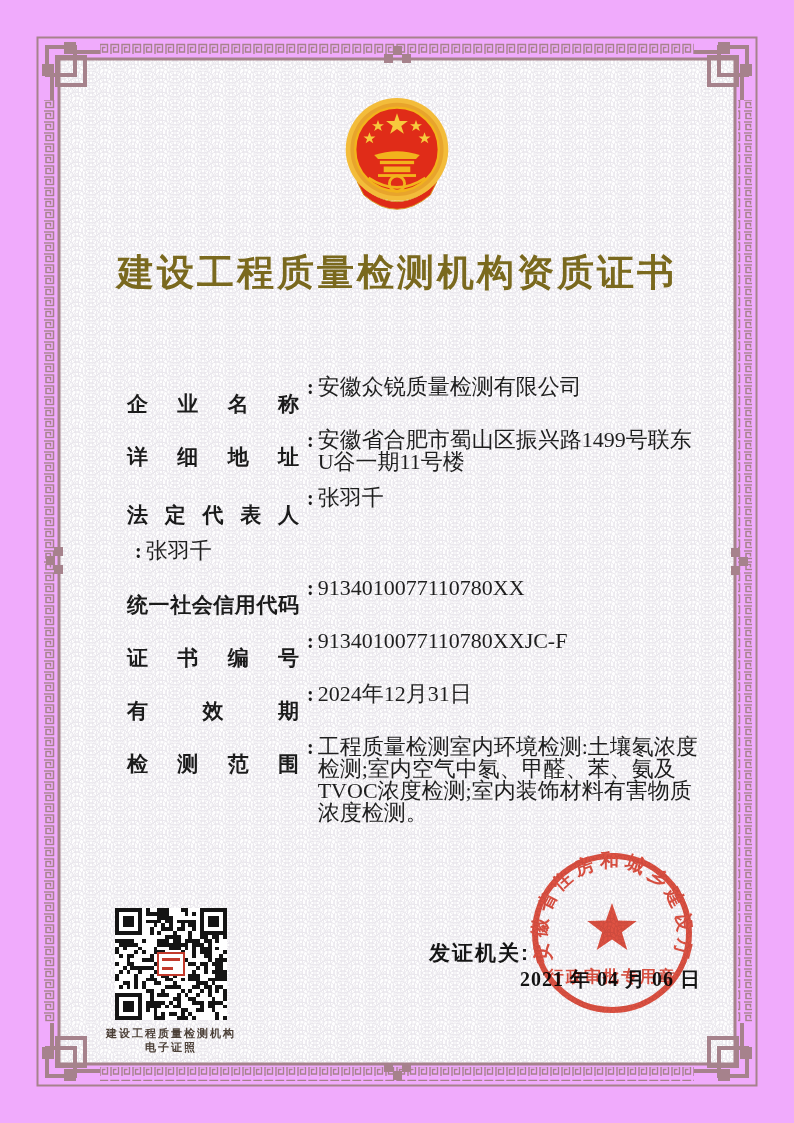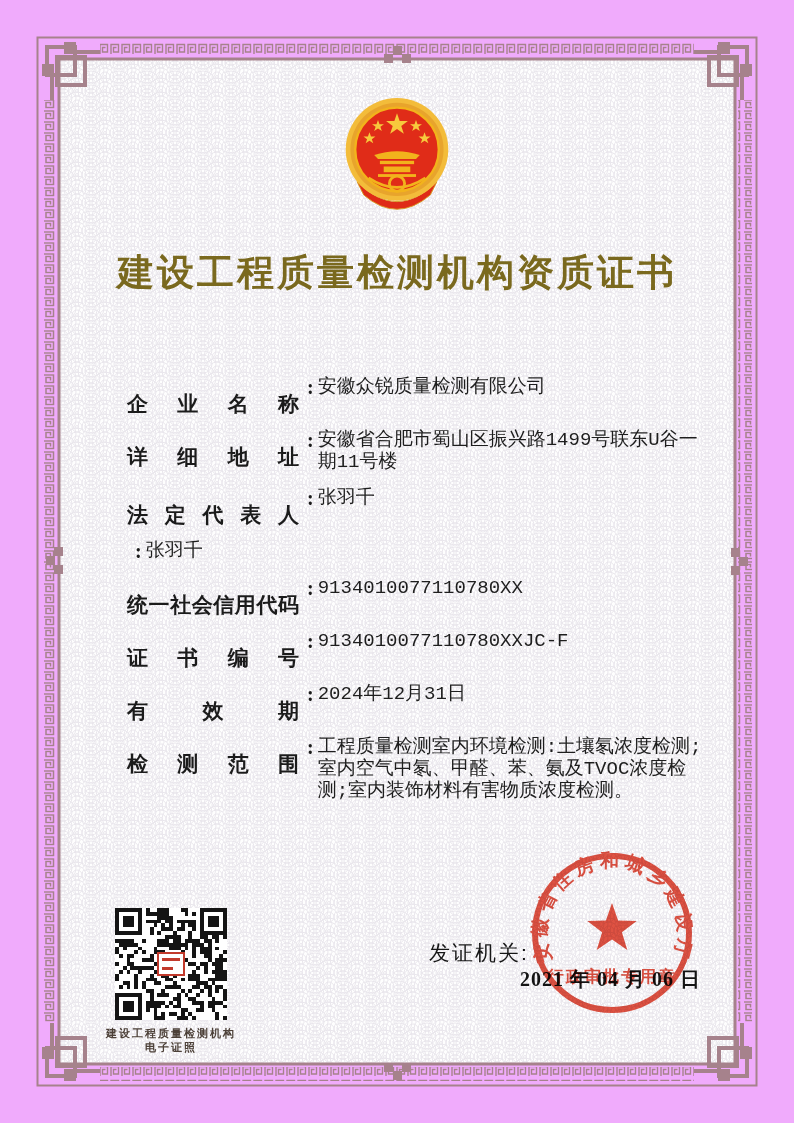--- a/index.html
+++ b/index.html
@@ -26,22 +26,22 @@
     font-family:"Liberation Sans", sans-serif;
     white-space:normal;
     margin-top:16px;
   }
   .field-colon {
     flex:0 0 auto; font-weight:bold; font-size:20px; line-height:23px;
     color:#1b1b1b; margin:0 4px 0 8px;
     font-family:"Liberation Serif", serif;
   }
   .field-value {
-    flex:1 1 auto; font-size:19px; line-height:22px; color:#1e1e1e;
-    font-family:Liberation Mono, monospace;
+    flex:1 1 auto; font-size:22px; line-height:22px; color:#1e1e1e;
+    font-family:Liberation Serif, serif;
   }
 
   .qr-block { position:absolute; left:115px; top:908px; width:112px; }
   .qr-grid {
     position:relative; display:grid;
     grid-template-columns:repeat(29,1fr); grid-template-rows:repeat(29,1fr);
     width:112px; height:112px; background:#ffffff;
   }
   .qfill { background:#141414; }
   .qr-logo {
@@ -55,21 +55,21 @@
   .qr-logo::after { bottom:4px; right:10px; }
   .qr-caption {
     width:220px; margin-left:-54px; margin-top:6px;
     text-align:center; color:#4c4038; font-weight:bold;
     font-size:11px; line-height:14px; letter-spacing:2px;
     font-family:"Liberation Serif", serif;
   }
 
   .issuer-label {
     position:absolute; left:429px; top:939px;
-    font-size:21px; font-weight:normal; color:#161616; letter-spacing:2px;
+    font-size:21px; font-weight:bold; color:#161616; letter-spacing:2px;
     font-family:"Liberation Sans", sans-serif;
   }
   .issue-date {
     position:absolute; left:520px; top:966px; width:186px;
     font-size:20px; font-weight:bold; color:#141414; 
     font-family:"Liberation Serif", serif; letter-spacing:1px; white-space:nowrap;
   }
   .seal-svg {
     position:absolute; left:522px; top:843px; width:180px; height:180px;
     opacity:0.88; mix-blend-mode:multiply;

